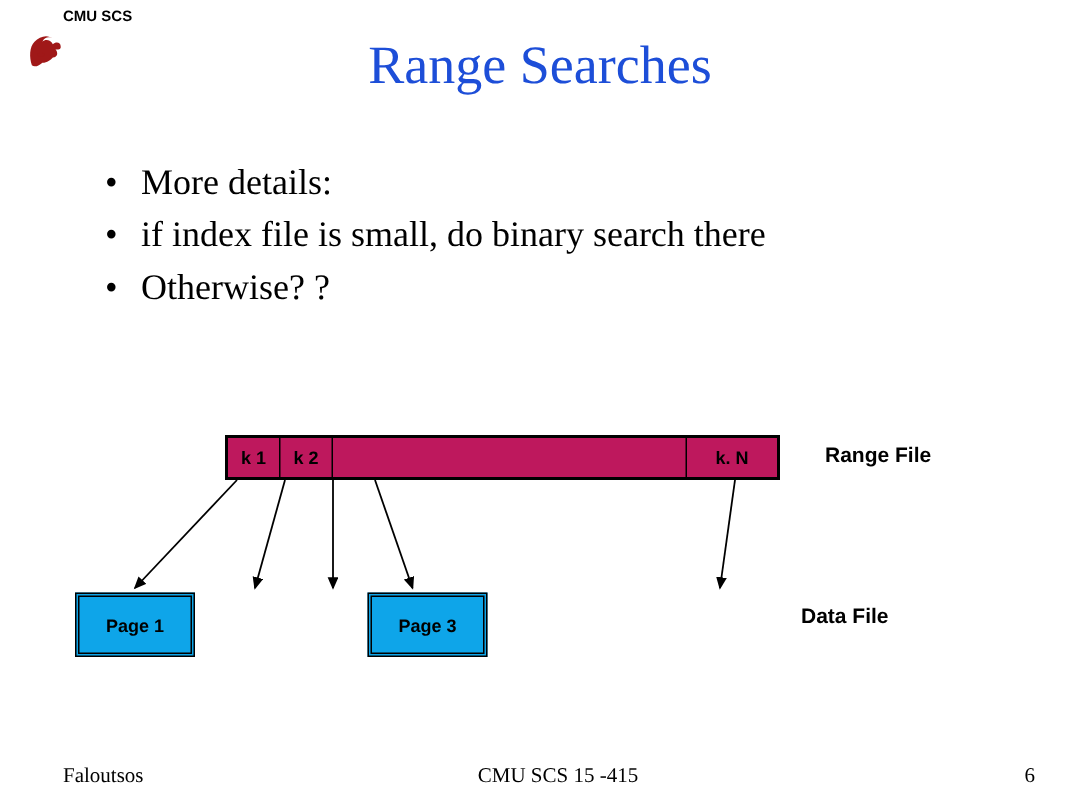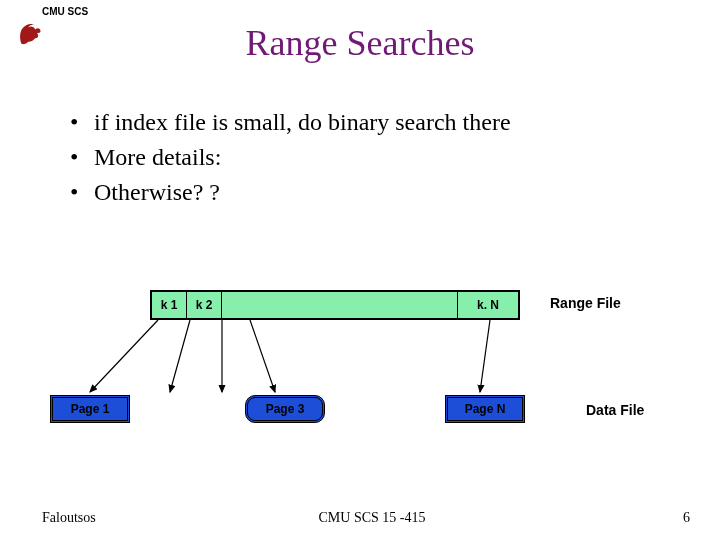--- a/index.html
+++ b/index.html
@@ -27,21 +27,21 @@
     width: 28px;
     height: 30px;
   }
   .title {
     position: absolute;
     top: 22px;
     left: 0;
     width: 720px;
     text-align: center;
     font-size: 36px;
-    color: #701a75;
+    color: #1d4ed8;
     font-weight: normal;
   }
   .bullets {
     position: absolute;
     top: 105px;
     left: 70px;
     font-size: 24px;
     color: #000;
     line-height: 1.45;
   }
@@ -60,21 +60,21 @@
     height: 190px;
   }
   .index-row {
     position: absolute;
     top: 0;
     left: 100px;
     width: 370px;
     height: 30px;
     border: 2px solid #000;
     display: flex;
-    background: #86efac;
+    background: #be185d;
   }
   .index-cell {
     border-right: 1px solid #000;
     height: 100%;
     display: flex;
     align-items: center;
     justify-content: center;
     font-size: 12px;
     font-family: Arial, sans-serif;
     font-weight: bold;
@@ -89,41 +89,41 @@
     top: 5px;
     left: 500px;
     font-size: 14px;
     font-family: Arial, sans-serif;
     font-weight: bold;
     color: #000;
   }
   .label-data {
     position: absolute;
     top: 112px;
-    left: 536px;
+    left: 484px;
     font-size: 14px;
     font-family: Arial, sans-serif;
     font-weight: bold;
     color: #000;
   }
   .page-box {
     position: absolute;
-    height: 28px;
+    height: 43px;
     border: 3px double #000;
-    background: #1d4ed8;
+    background: #0ea5e9;
     display: flex;
     align-items: center;
     justify-content: center;
     font-size: 12px;
     font-family: Arial, sans-serif;
     font-weight: bold;
   }
   .p1 { top: 105px; left: 0; width: 80px; }
   .p2 { top: 105px; left: 95px; width: 80px; }
-  .p3 { top: 105px; left: 195px; width: 80px; border-radius: 10px; }
+  .p3 { top: 105px; left: 195px; width: 80px; }
   .pn { top: 105px; left: 395px; width: 80px; }
   .arrows {
     position: absolute;
     top: 0;
     left: 0;
     width: 620px;
     height: 190px;
     pointer-events: none;
   }
   .footer-left {
@@ -157,22 +157,22 @@
 <div class="header-label">CMU SCS</div>
 
 <svg class="logo" viewBox="0 0 32 32">
   <path d="M6 28 C4 22 4 14 8 10 C12 6 18 4 22 8 C20 6 16 6 14 10 C16 8 20 8 22 12 C24 10 28 10 28 14 C28 16 26 16 24 16 C26 18 26 22 22 22 C20 24 18 26 14 26 C12 28 8 30 6 28 Z" fill="#a01818"></path>
   <path d="M10 20 C12 18 14 18 16 20 C14 22 12 22 10 20 Z" fill="#a01818"></path>
 </svg>
 
 <h1 class="title">Range Searches</h1>
 
 <ul class="bullets">
+  <li>More details:</li>
   <li>if index file is small, do binary search there</li>
-  <li>More details:</li>
   <li>Otherwise? ?</li>
 </ul>
 
 <div class="diagram">
   <div class="index-row">
     <div class="index-cell ic-k1">k 1</div>
     <div class="index-cell ic-k2">k 2</div>
     <div class="index-cell ic-gap"></div>
     <div class="index-cell ic-kn">k. N</div>
   </div>
@@ -186,20 +186,19 @@
     </defs>
     <line x1="108" y1="30" x2="40" y2="102" stroke="#000" stroke-width="1.2" marker-end="url(#ah)"></line>
     <line x1="140" y1="30" x2="120" y2="102" stroke="#000" stroke-width="1.2" marker-end="url(#ah)"></line>
     <line x1="172" y1="30" x2="172" y2="102" stroke="#000" stroke-width="1.2" marker-end="url(#ah)"></line>
     <line x1="200" y1="30" x2="225" y2="102" stroke="#000" stroke-width="1.2" marker-end="url(#ah)"></line>
     <line x1="440" y1="30" x2="430" y2="102" stroke="#000" stroke-width="1.2" marker-end="url(#ah)"></line>
   </svg>
 
   <div class="page-box p1">Page 1</div>
   <div class="page-box p3">Page 3</div>
-  <div class="page-box pn">Page N</div>
 
   <div class="label-data">Data File</div>
 </div>
 
 <div class="footer-left">Faloutsos</div>
 <div class="footer-center">CMU SCS 15 -415</div>
 <div class="footer-right">6</div>
 
 </body></html>

